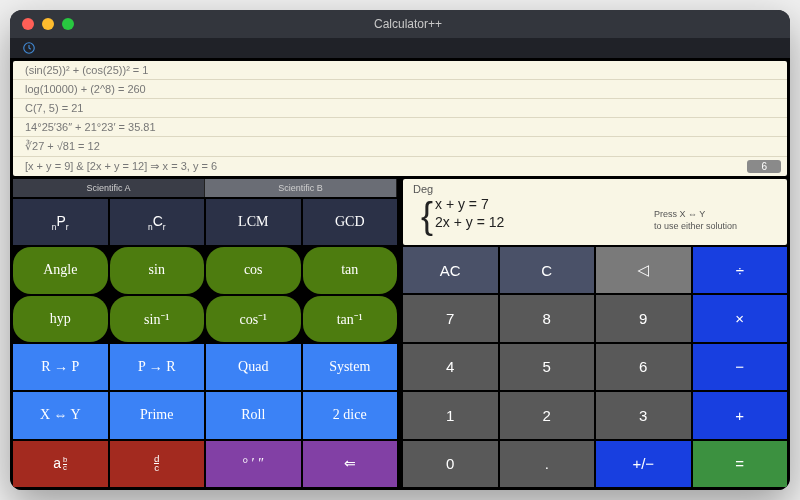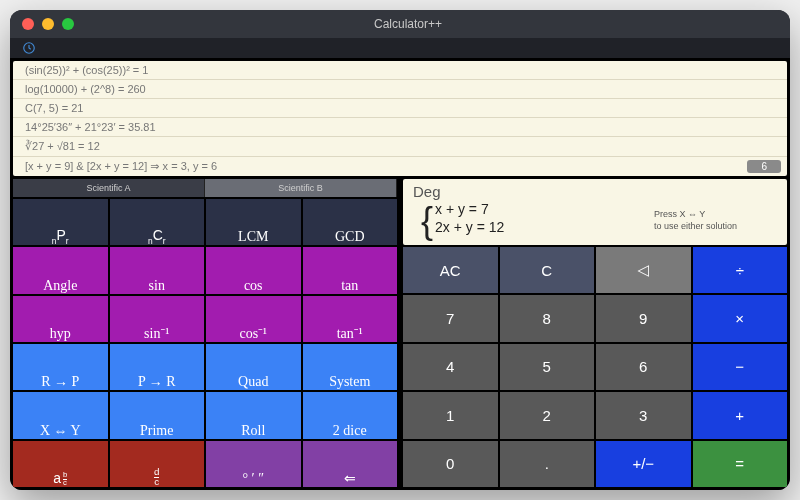--- a/index.html
+++ b/index.html
@@ -20,30 +20,30 @@
 .badge { position:absolute; right:6px; top:3px; background:#8a8a8a; color:#fff; font-size:10px; padding:1px 14px; border-radius:3px; font-family:-apple-system,sans-serif;}
 
 .panels { flex: 1; display: flex; gap: 6px; }
 .leftp, .rightp { flex: 1; display: flex; flex-direction: column; gap: 2px; }
 
 .tabs { display: flex; height: 18px; }
 .tabs .tab { flex: 1; background: #3a3d47; color: #d0d0d0; font-size: 9px; display: flex; align-items: center; justify-content: center; cursor:pointer; border-right:1px solid #222;}
 .tabs .tab.active { background: #6a6d75; }
 
 .grid { flex: 1; display: grid; grid-template-columns: repeat(4, 1fr); grid-template-rows: repeat(6, 1fr); gap: 2px; }
-.btn { display: flex; align-items: flex-end; justify-content: center; font-size: 14px; color: #fff; cursor: pointer; user-select:none; font-family: Georgia, 'Times New Roman', serif;}
+.btn { display: flex; align-items: center; justify-content: center; font-size: 14px; color: #fff; cursor: pointer; user-select:none; font-family: Georgia, 'Times New Roman', serif;}
 .g-navy { background: #2b3147; }
-.g-olive { background: #a21caf; }
+.g-olive { background: #4d7c0f; border-radius: 18px; }
 .g-charcoal { background: #3b82f6; }
 .g-red { background: #a32a1f; }
 .g-purple { background: #8240a5; }
 .sub{font-size:.6em; vertical-align:sub;}
 
 .display { background:#f9f6e5; height:66px; border-radius:2px; position:relative; padding:4px 10px; font-family: Georgia,serif; color:#222;}
-.display .deg{font-size:15px; color:#555;}
+.display .deg{font-size:11px; color:#555;}
 .display .eqs{font-size:14px; line-height:1.3; margin-left:12px; position:relative; padding-left:10px;}
 .display .brace{position:absolute; left:-4px; top:-2px; font-size:36px; font-weight:100;}
 .display .hint{position:absolute; right:50px; top:30px; font-size:9px; color:#555; text-align:left; line-height:1.3;}
 
 .rgrid { flex:1; display:grid; grid-template-columns: repeat(4,1fr); grid-template-rows: repeat(5,1fr); gap:2px;}
 .rb { display:flex; align-items:center; justify-content:center; font-size:15px; color:#fff; cursor:pointer; user-select:none; font-family:-apple-system,sans-serif;}
 .c-slate{background:#4a5168;}
 .c-gray{background:#7a7a7a;}
 .c-dark{background:#595959;}
 .c-blue{background:#183fe0;}

